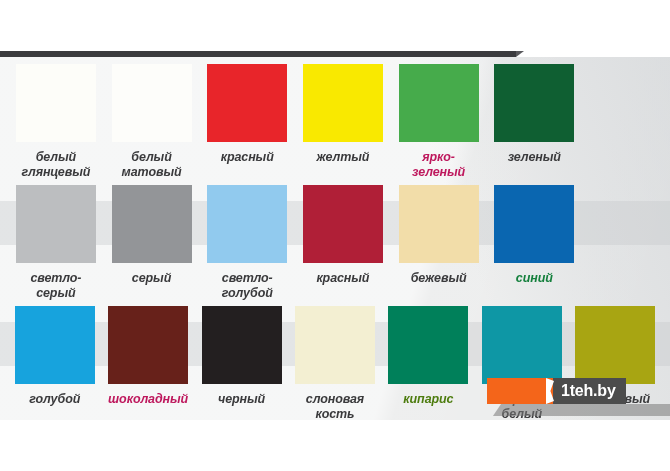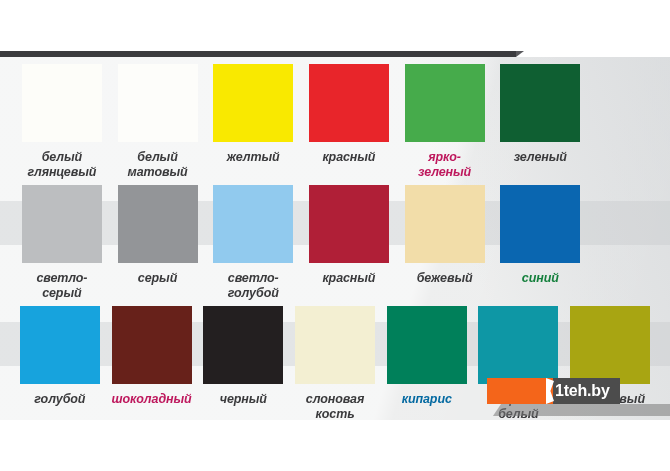--- a/index.html
+++ b/index.html
@@ -81,21 +81,21 @@
   .grid {
     position: absolute;
     left: 0; top: 0;
     width: 670px;
     z-index: 3;
   }
 
   .row {
     position: relative;
     display: flex;
-    padding: 0 14px;
+    padding: 0 8px;
     box-sizing: border-box;
   }
   .row-1 { margin-top: 7px; }
   .row-2 { margin-top: 6px; }
   .row-3 { margin-top: 6px; }
 
   
   .caption-band {
     position: absolute;
     left: 0;
@@ -146,21 +146,21 @@
     width: 66px;
     background: #f4651a;
   }
   .wm-dark {
     background: #4c4c4c;
     color: #ffffff;
     font-family: "Liberation Sans", sans-serif;
     font-weight: 700;
     font-size: 16px;
     line-height: 26px;
-    padding: 0 10px 0 2px;
+    padding: 0 10px 0 8px;
     letter-spacing: -0.2px;
     position: relative;
   }
   .wm-notch {
     position: absolute;
     left: -7px; top: 0;
     width: 8px; height: 26px;
     background: #ffffff;
     clip-path: polygon(0 0, 100% 12%, 55% 50%, 100% 88%, 0 100%);
   }
@@ -204,26 +204,26 @@
           <div class="swatch" style="background: rgb(253, 253, 249);"></div>
           <div class="label" style="color: rgb(58, 58, 60);">белый
 глянцевый</div>
         </div>
         <div class="cell">
           <div class="swatch" style="background: rgb(253, 253, 250);"></div>
           <div class="label" style="color: rgb(58, 58, 60);">белый
 матовый</div>
         </div>
         <div class="cell">
+          <div class="swatch" style="background: rgb(232, 37, 42);"></div>
+          <div class="label" style="color: rgb(58, 58, 60);">красный</div>
+        </div>
+        <div class="cell">
           <div class="swatch" style="background: rgb(249, 233, 0);"></div>
           <div class="label" style="color: rgb(58, 58, 60);">желтый</div>
-        </div>
-        <div class="cell">
-          <div class="swatch" style="background: rgb(232, 37, 42);"></div>
-          <div class="label" style="color: rgb(58, 58, 60);">красный</div>
         </div>
         <div class="cell">
           <div class="swatch" style="background: rgb(70, 171, 75);"></div>
           <div class="label" style="color: #be185d;">ярко-
 зеленый</div>
         </div>
         <div class="cell">
           <div class="swatch" style="background: rgb(15, 95, 50);"></div>
           <div class="label" style="color: rgb(58, 58, 60);">зеленый</div>
         </div>
@@ -271,21 +271,21 @@
           <div class="swatch" style="background: rgb(35, 31, 32);"></div>
           <div class="label" style="color: rgb(58, 58, 60);">черный</div>
         </div>
         <div class="cell">
           <div class="swatch" style="background: rgb(243, 239, 210);"></div>
           <div class="label" style="color: rgb(58, 58, 60);">слоновая
 кость</div>
         </div>
         <div class="cell">
           <div class="swatch" style="background: rgb(0, 128, 90);"></div>
-          <div class="label" style="color: #0369a1;">кипарис</div>
+          <div class="label" style="color: #4d7c0f;">кипарис</div>
         </div>
         <div class="cell">
           <div class="swatch" style="background: rgb(14, 151, 165);"></div>
           <div class="label" style="color: rgb(58, 58, 60);">морская
 белый</div>
         </div>
         <div class="cell">
           <div class="swatch" style="background: rgb(168, 165, 18);"></div>
           <div class="label" style="color: rgb(58, 58, 60);">оливковый</div>
         </div>

